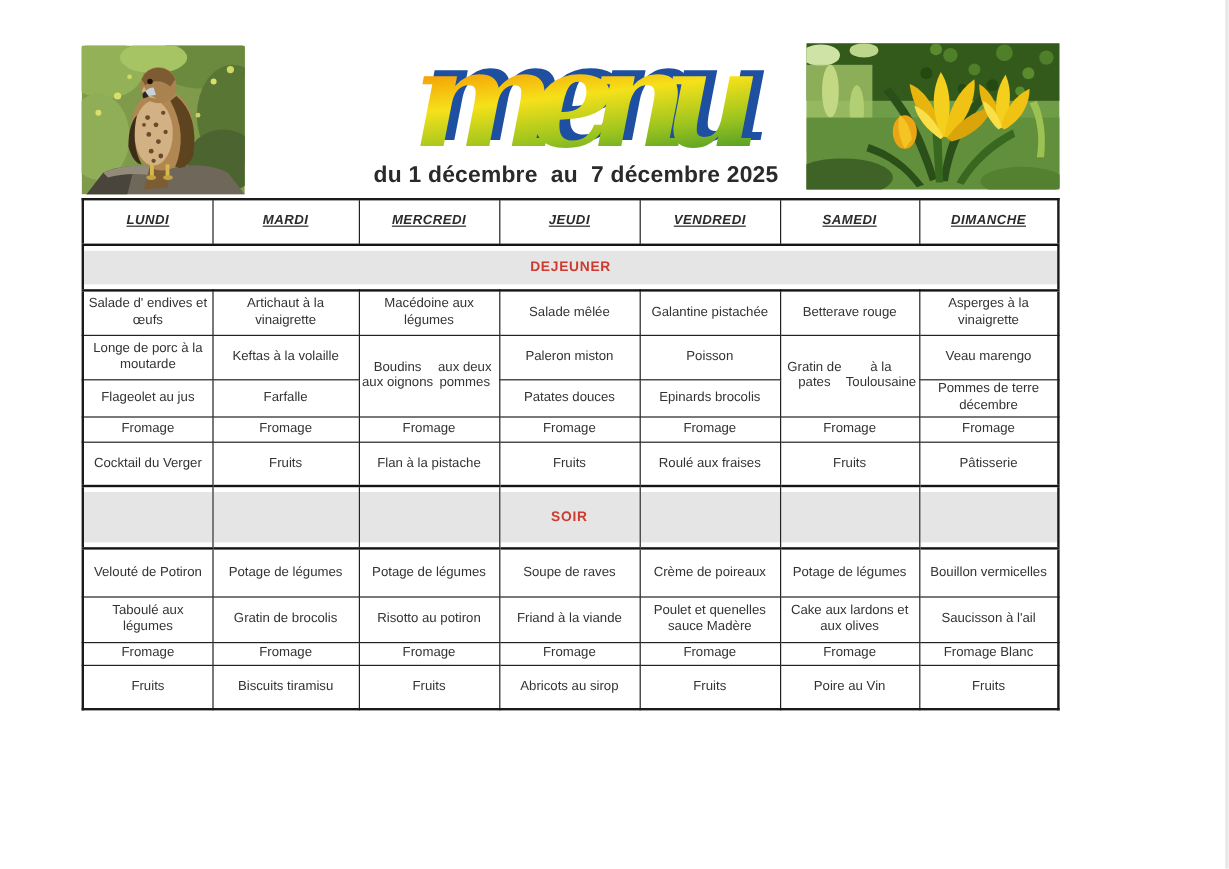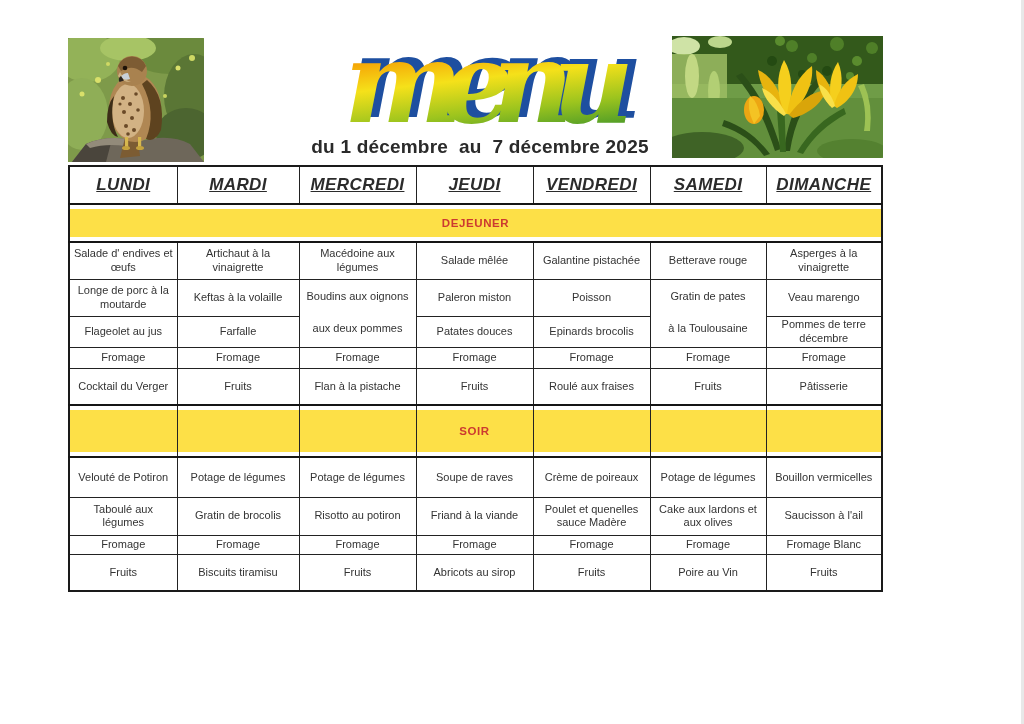--- a/index.html
+++ b/index.html
@@ -29,32 +29,32 @@
     position:absolute;left:68px;top:165px;width:813px;
     border-collapse:collapse;table-layout:fixed;
     border:2px solid #1a1a1a;
   }
   table.menu th,table.menu td{
     border:1px solid #222;text-align:center;vertical-align:middle;
     font-size:11px;line-height:1.22;color:#333;padding:1px 2px;
     overflow:hidden;
   }
   table.menu th.day{
-    font-size:17px;font-weight:bold;font-style:italic;
+    font-size:11px;font-weight:bold;font-style:italic;
     text-decoration:underline;letter-spacing:0.4px;color:#2b2b2b;
   }
   tr.band-row td{padding:0;border-top:2px solid #151515;border-bottom:2px solid #151515;}
   .band{
-    height:28px;margin:4px 0;background:#fde047;
+    height:28px;margin:4px 0;background:#e5e5e5;
     display:flex;align-items:center;justify-content:center;
   }
   tr.band-row.soir .band{height:42px;}
   .band-label{color:#cc3a30;font-weight:bold;font-size:11.5px;letter-spacing:0.6px;}
   .merge-stack{
-    display:flex;flex-direction:column;justify-content:space-around;
+    display:flex;flex-direction:row;justify-content:space-around;
     height:64px;align-items:center;
   }
 </style>
 </head>
 <body>
 
 <div class="page">
   <div class="edge-shade"></div>
 
   <svg class="photo photo-bird" viewBox="0 0 136 124" preserveAspectRatio="none">

